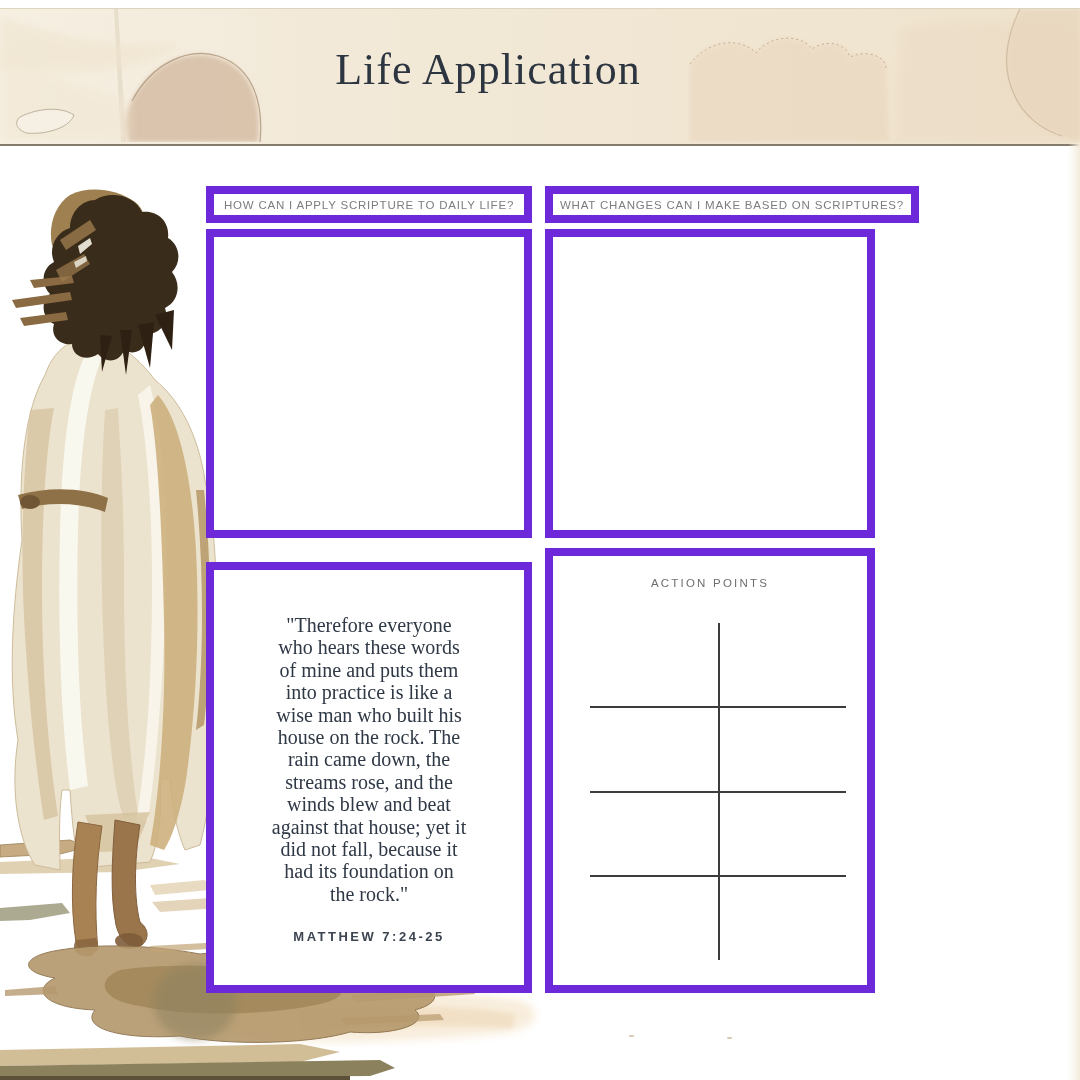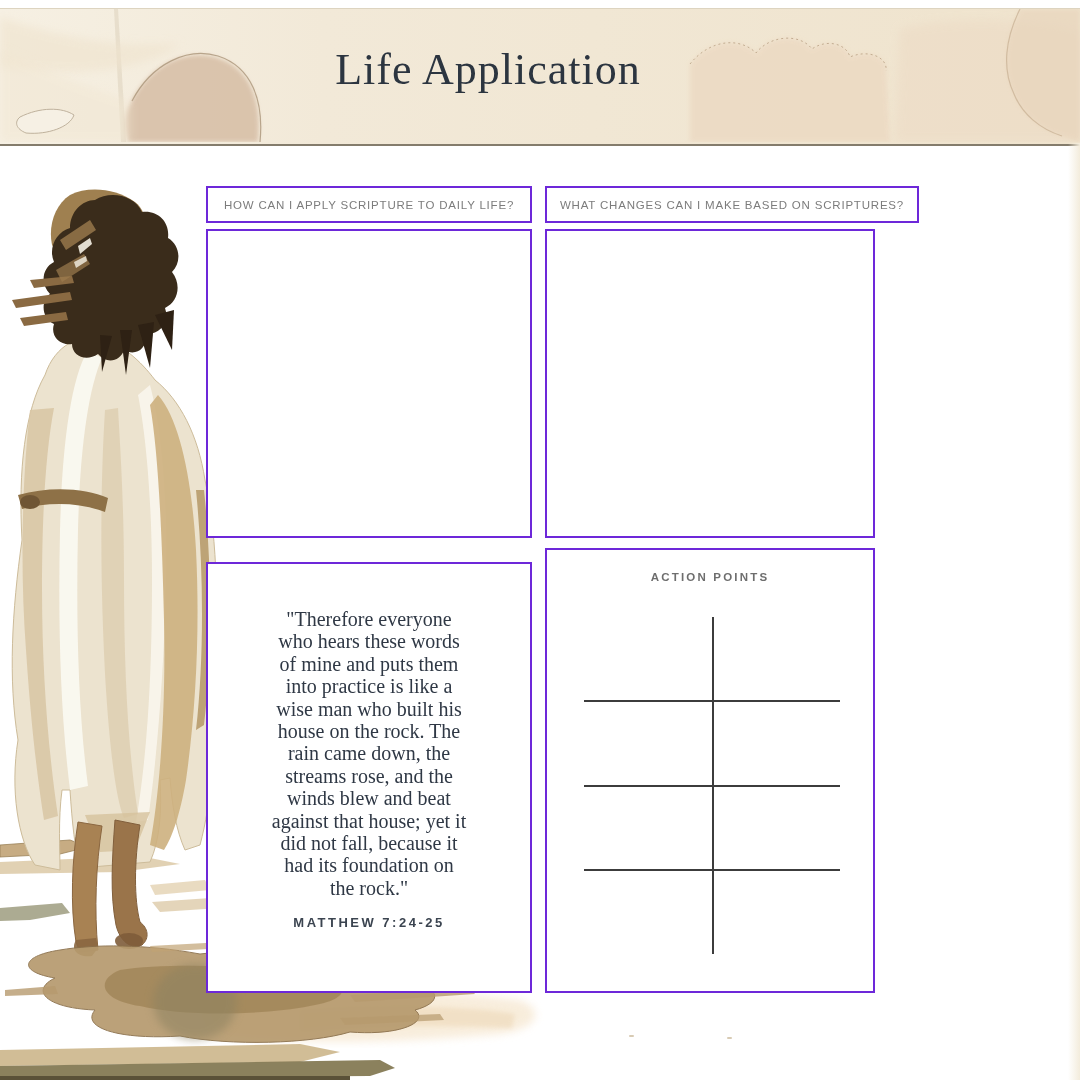--- a/index.html
+++ b/index.html
@@ -17,45 +17,45 @@
   }
   .header-band svg{position:absolute;left:0;top:0;}
   .page-title{
     position:absolute;left:0;top:44px;width:976px;text-align:center;
     font-family:"Liberation Serif", serif;
     font-size:44px;font-weight:400;color:#2c3540;letter-spacing:1px;
   }
   
   .figure-art{position:absolute;left:0;top:150px;width:560px;height:930px;}
   
-  .wbox{position:absolute;background:#ffffff;border:2px solid #6d28d9;box-sizing:border-box;}
+  .wbox{position:absolute;background:#ffffff;border:8px solid #6d28d9;box-sizing:border-box;}
   .label-box{display:flex;align-items:center;justify-content:center;}
   .box-label{
     font-size:11.5px;color:#7c7c7c;letter-spacing:0.8px;text-align:center;
   }
   #apply-header { left:206px; top:186px; width:326px; height:37px;}
   #apply-body  { left:206px; top:229px; width:326px; height:309px;}
   #changes-header{ left:545px; top:186px; width:374px; height:37px;}
   #changes-body{ left:545px; top:229px; width:330px; height:309px;}
   #quote-box   { left:206px; top:562px; width:326px; height:431px;}
   #action-box  { left:545px; top:548px; width:330px; height:445px;}
   
   .quote-text{
     margin:44px auto 0 auto;width:280px;text-align:center;
     font-family:"Liberation Serif", serif;
     font-size:20px;line-height:22.4px;color:#2f3845;white-space:pre-line;
   }
   .quote-ref{
-    margin-top:16px;text-align:center;
+    margin-top:24px;text-align:center;
     font-size:13px;font-weight:700;letter-spacing:2.5px;color:#3b4450;
   }
   
   .action-label{
     margin-top:21px;text-align:center;
-    font-size:11.5px;letter-spacing:2.2px;color:#6e6e6e;font-weight:bold;
+    font-size:11.5px;letter-spacing:2.2px;color:#6e6e6e;
   }
   .grid-area{position:absolute;left:0;top:0;width:100%;height:100%;}
   .gline{position:absolute;background:#3c3c3c;}
   .gline.v{left:165px;top:67px;width:1.5px;height:337px;}
   .gline.h{left:37px;width:256px;height:1.5px;}
   .gline.h1{top:150px;} .gline.h2{top:235px;} .gline.h3{top:319px;}
   
   .right-tint{
     position:absolute;right:0;top:143px;width:12px;height:937px;
     background:linear-gradient(to left,#f3ecdc,rgba(243,236,220,0));

